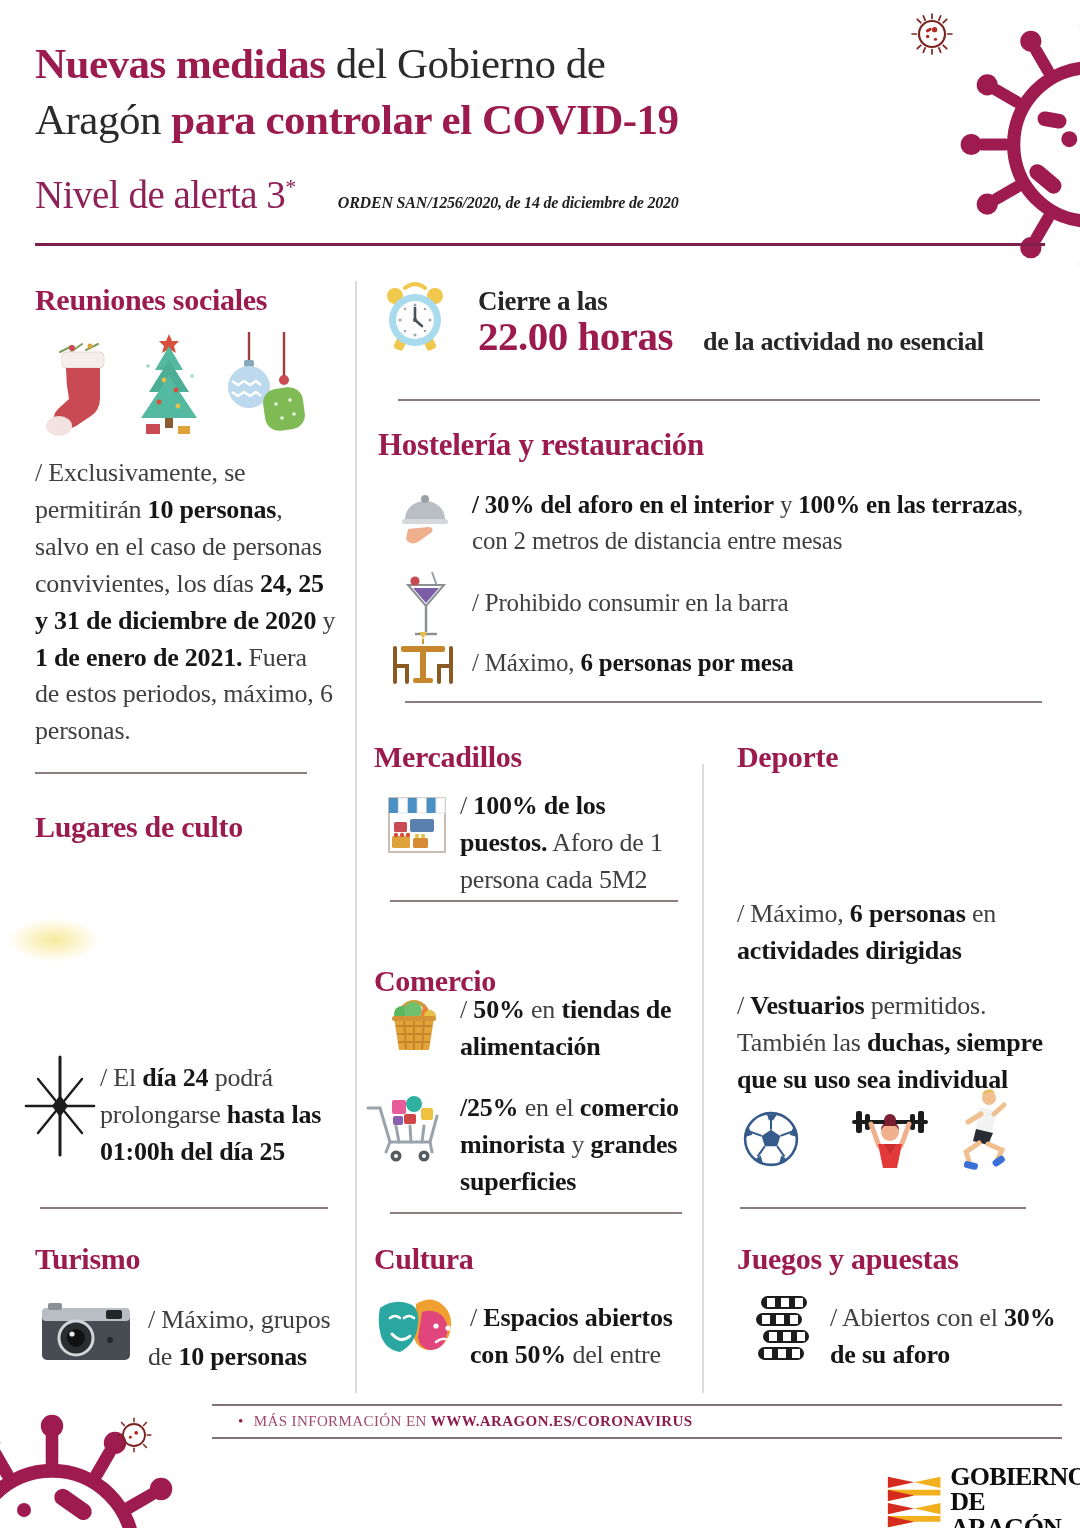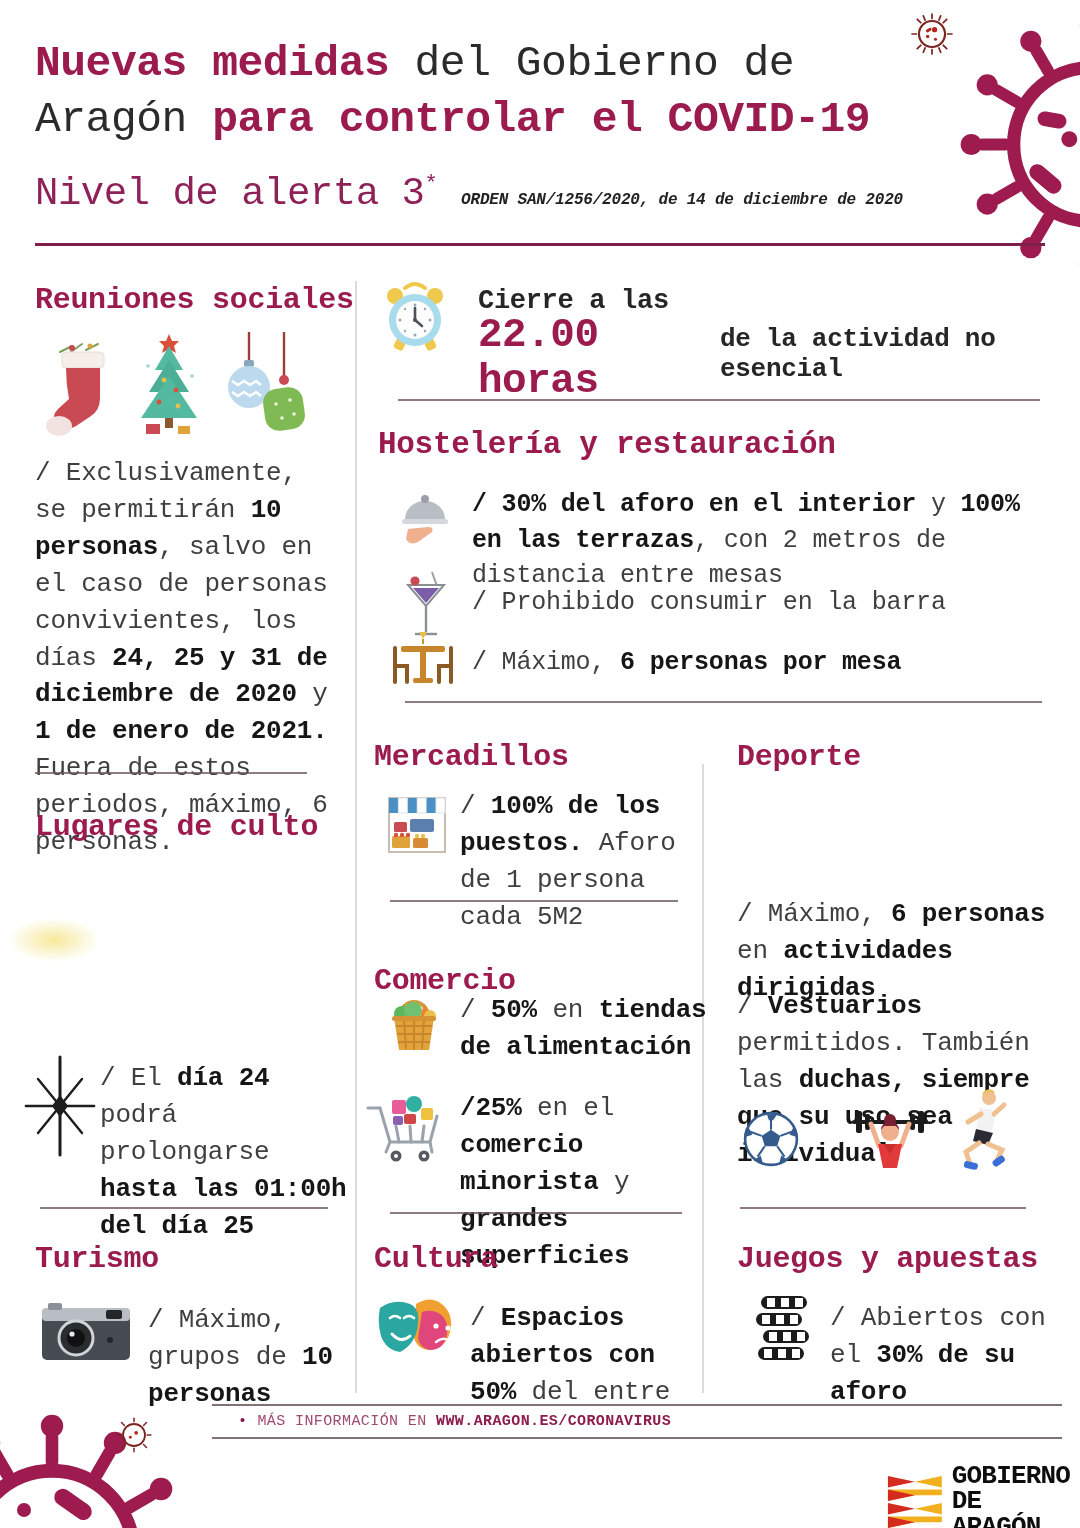--- a/index.html
+++ b/index.html
@@ -1,18 +1,18 @@
 <!DOCTYPE html>
 <html><head>
 <meta charset="utf-8">
 <style>
   *{margin:0;padding:0;box-sizing:border-box}
   html,body{background:#fff}
   .page{position:relative;width:1080px;height:1528px;background:#fff;overflow:hidden;
-        font-family:Liberation Mono, monospace;--accent:#9b1b4f}
+        font-family:Liberation Serif, serif;--accent:#9b1b4f}
   .abs{position:absolute}
   
   .sec-title{font-size:30px;font-weight:800;color:var(--accent);letter-spacing:-.3px;white-space:nowrap}
   
   .rich{font-size:25px;line-height:1.42;color:#3f3f3f;letter-spacing:-.2px}
   .rich .b{font-weight:800;color:#161616}
   .big-body{font-size:26px}
   
   .title{font-size:43px;line-height:1.3;font-weight:300;color:#2b2b2b;letter-spacing:-.5px}
   .title .b{font-weight:800}
@@ -177,21 +177,21 @@
     <g fill="#b3281e">
         <circle cx="33" cy="27" r="2.6"></circle>
         <circle cx="25" cy="33" r="2"></circle>
       </g>
   </svg>
 
   <div class="abs title" style="left:35px;top:36px;width:860px">
     <div><span class="b a">Nuevas medidas</span><span> del Gobierno de</span></div>
     <div><span>Aragón </span><span class="b a">para controlar el COVID-19</span></div>
   </div>
-  <div class="abs" style="left:35px;top:172px;display:flex;align-items:baseline;gap:24px">
+  <div class="abs" style="left:35px;top:172px;display:flex;align-items:baseline;gap:42px">
     <div class="alert"><span>Nivel de alerta 3</span><sup>*</sup></div>
     <div class="order-ref">ORDEN SAN/1256/2020, de 14 de diciembre de 2020</div>
   </div>
   <div class="abs hr-strong" style="left:35px;top:243px;width:1010px"></div>
 
   <div class="abs vr" style="left:355px;top:281px;height:1112px"></div>
   <div class="abs vr" style="left:702px;top:764px;height:629px"></div>
 
   <div class="abs sec-title" style="left:35px;top:283px">Reuniones sociales</div>
 
@@ -289,21 +289,21 @@
       <circle cx="22" cy="29" r="1.2"></circle>
         <circle cx="42" cy="29" r="1.2"></circle>
         <circle cx="22" cy="51" r="1.2"></circle>
         <circle cx="42" cy="51" r="1.2"></circle>
     </g>
     <line x1="32" y1="40" x2="32" y2="28" stroke="#4a5258" stroke-width="2.6" stroke-linecap="round"></line>
     <line x1="32" y1="40" x2="39" y2="46" stroke="#4a5258" stroke-width="2.6" stroke-linecap="round"></line>
     <circle cx="32" cy="40" r="2" fill="#4a5258"></circle>
   </svg>
   <div class="abs close1" style="left:478px;top:286px">Cierre a las</div>
-  <div class="abs" style="left:478px;top:312px;display:flex;align-items:baseline;gap:11px">
+  <div class="abs" style="left:478px;top:312px;display:flex;align-items:baseline;gap:30px">
     <span class="close-time">22.00 horas</span>
     <span class="close2">de la actividad no esencial</span>
   </div>
   <div class="abs hr" style="left:398px;top:399px;width:642px"></div>
 
   <div class="abs sec-title" style="left:378px;top:427px;font-size:31px">Hostelería y restauración</div>
 
   <svg class="abs" style="left:398px;top:487px;width:54px;height:58px" viewBox="0 0 54 58">
     <path d="M7 32 a20 18 0 0 1 40 0 z" fill="#b9bec4"></path>
     <circle cx="27" cy="12" r="4" fill="#9aa0a6"></circle>

